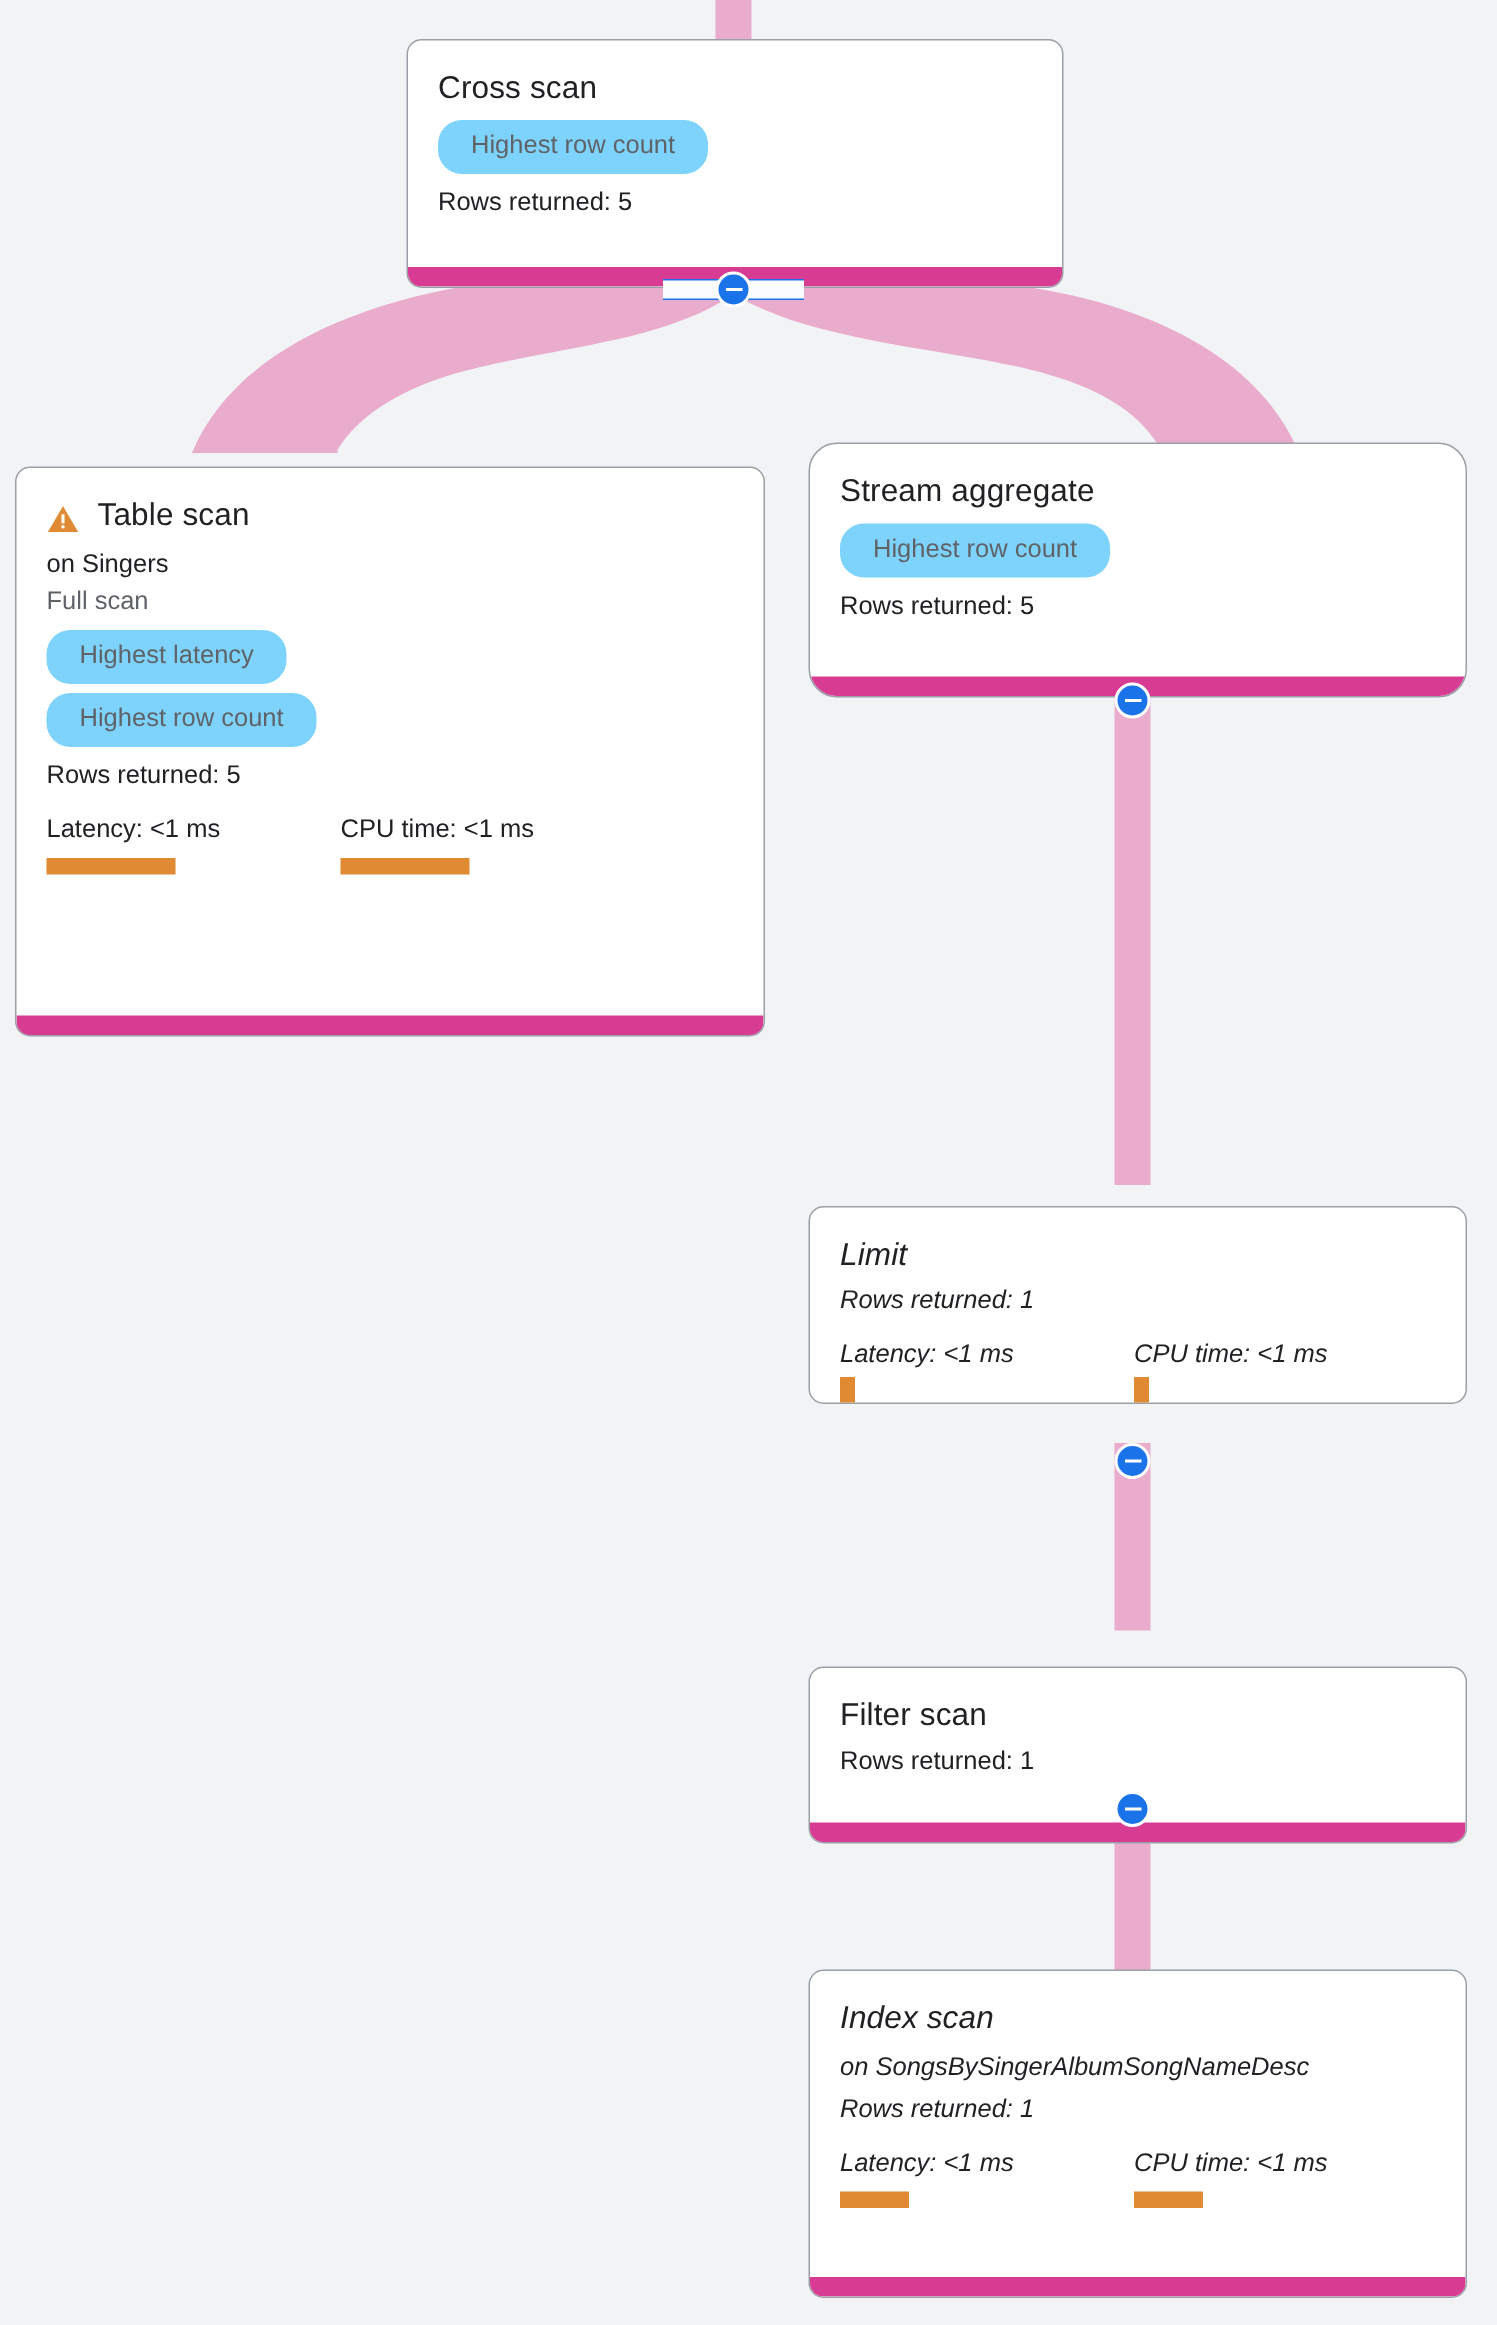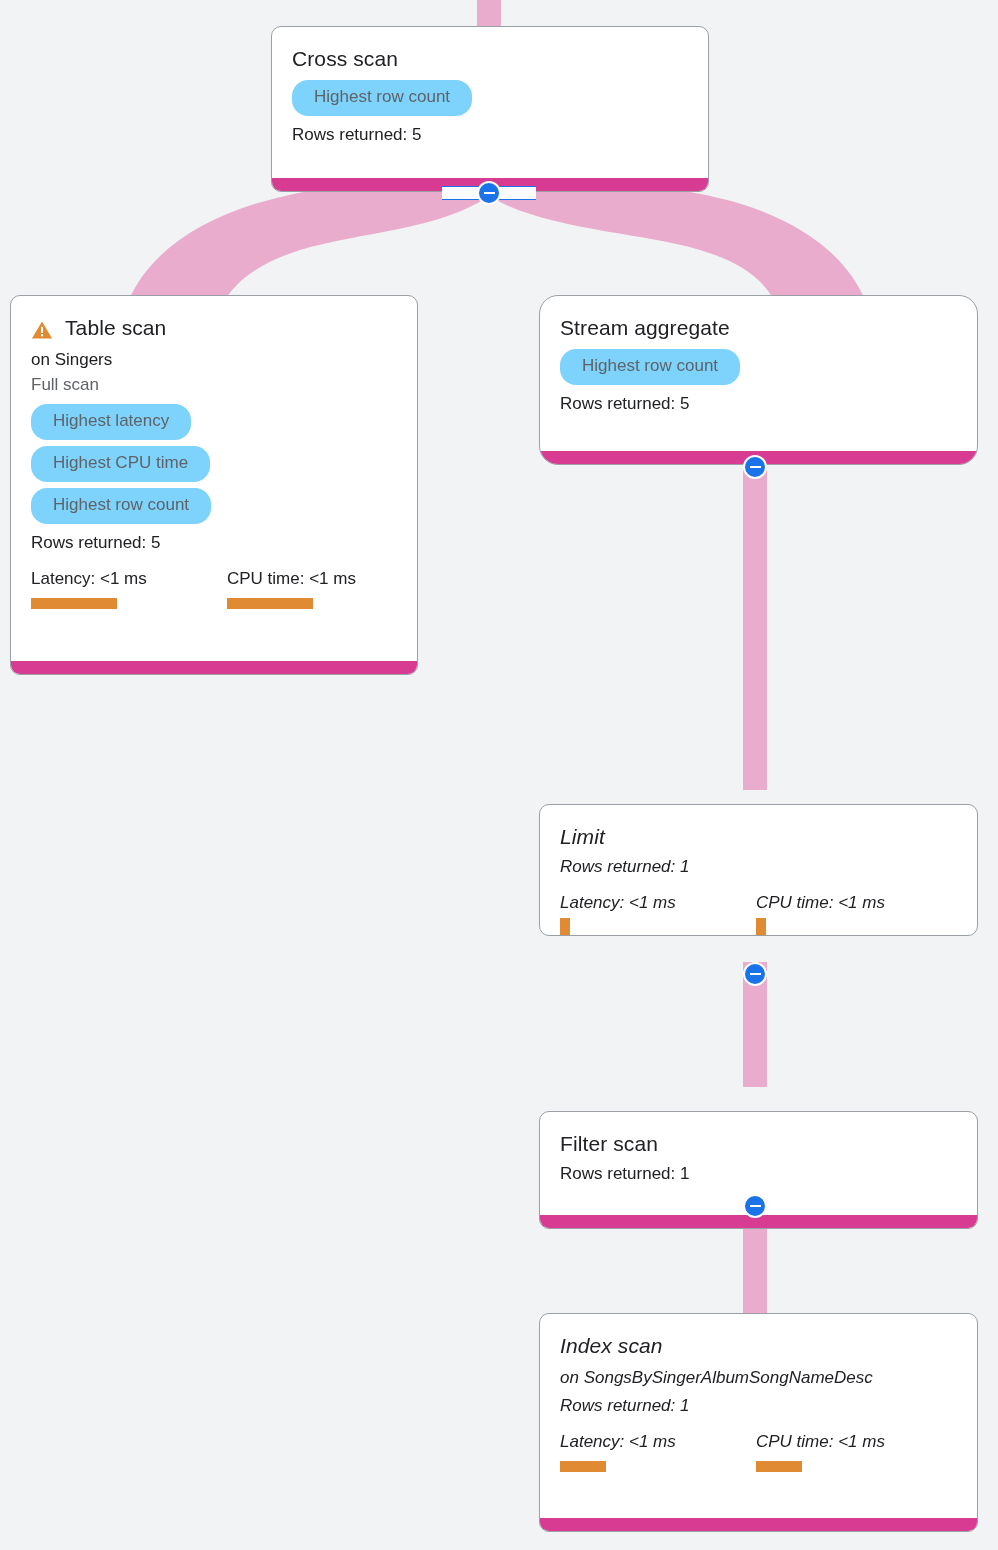--- a/index.html
+++ b/index.html
@@ -184,37 +184,36 @@
       <div class="badges">
         <span class="badge">Highest row count</span>
       </div>
       <div class="rows">Rows returned: 5</div>
     </div>
     <div class="node-footer"></div>
   </div>
   <div class="toggle-rail" style="left:442px; top:186px; width:94px;"></div>
   <div class="collapse-btn" style="left:477px; top:181px;"></div>
 
-  <div class="node" style="left:10px; top:295px; width:408px; height:380px;">
+  <div class="node" style="left:10px; top:311px; width:500px; height:380px;">
     <div class="node-body">
       <div class="node-head">
         <span class="warn-icon">
           <svg viewBox="0 0 24 24" width="22" height="22">
             <path d="M12 2.6 L23 21.4 L1 21.4 Z" fill="#e08b33"></path>
             <rect x="10.9" y="8.6" width="2.2" height="6.6" fill="#ffffff"></rect>
             <rect x="10.9" y="16.6" width="2.2" height="2.2" fill="#ffffff"></rect>
           </svg>
         </span>
         <div class="node-title">Table scan</div>
       </div>
       <div class="node-sub">on Singers</div>
       <div class="node-sub muted">Full scan</div>
       <div class="badges">
         <div><span class="badge">Highest latency</span></div>
-        <div><span class="badge">Highest CPU time</span></div>
         <div><span class="badge">Highest row count</span></div>
       </div>
       <div class="rows">Rows returned: 5</div>
       <div class="metrics">
         <div class="metric" style="width:196px;">
           <div class="metric-label">Latency: &lt;1 ms</div>
           <div class="metric-bar" style="width:86px;"></div>
         </div>
         <div class="metric">
           <div class="metric-label">CPU time: &lt;1 ms</div>

